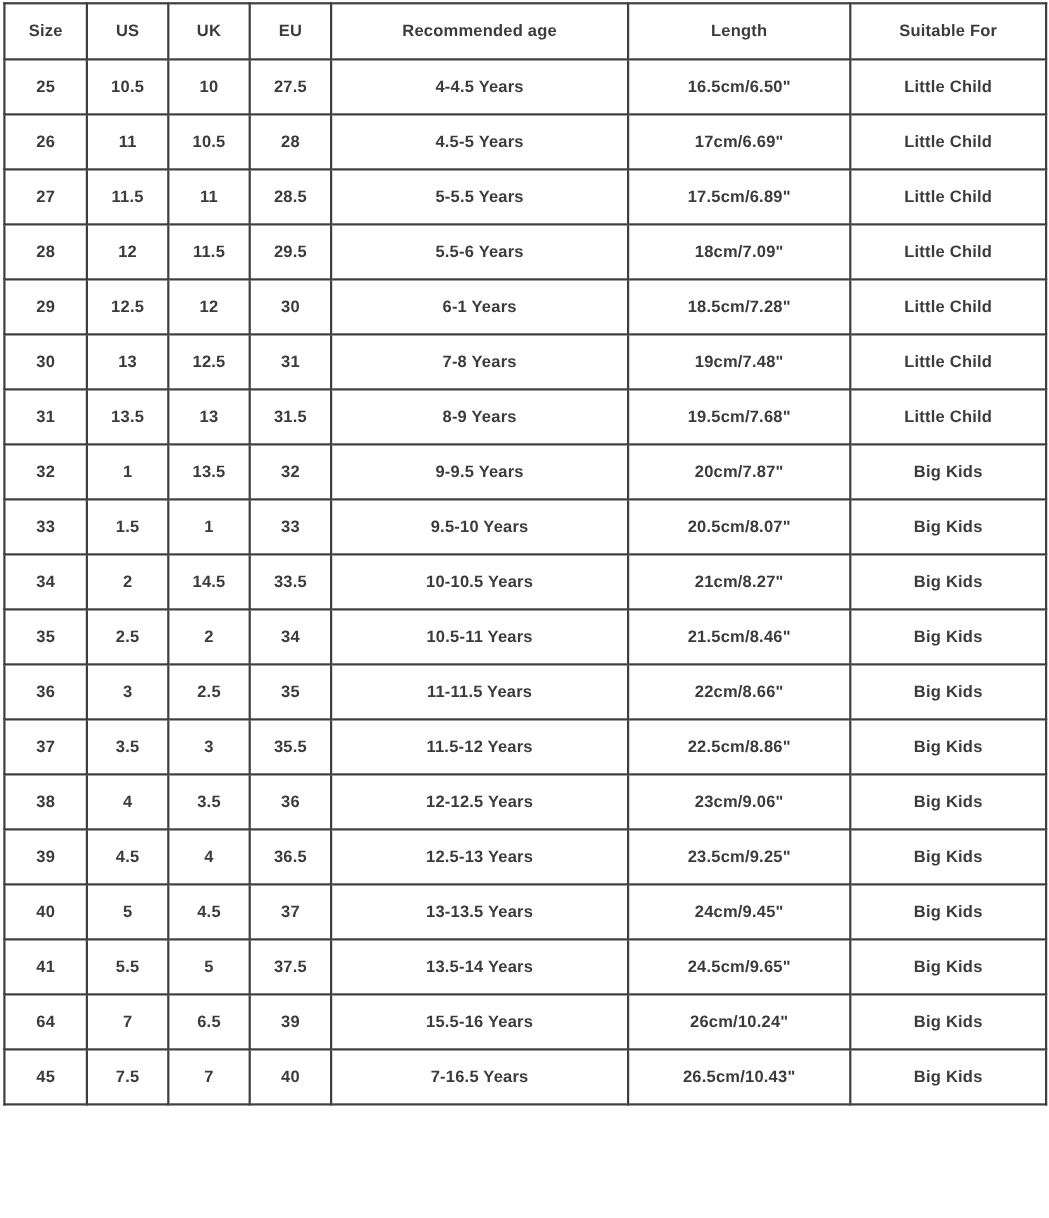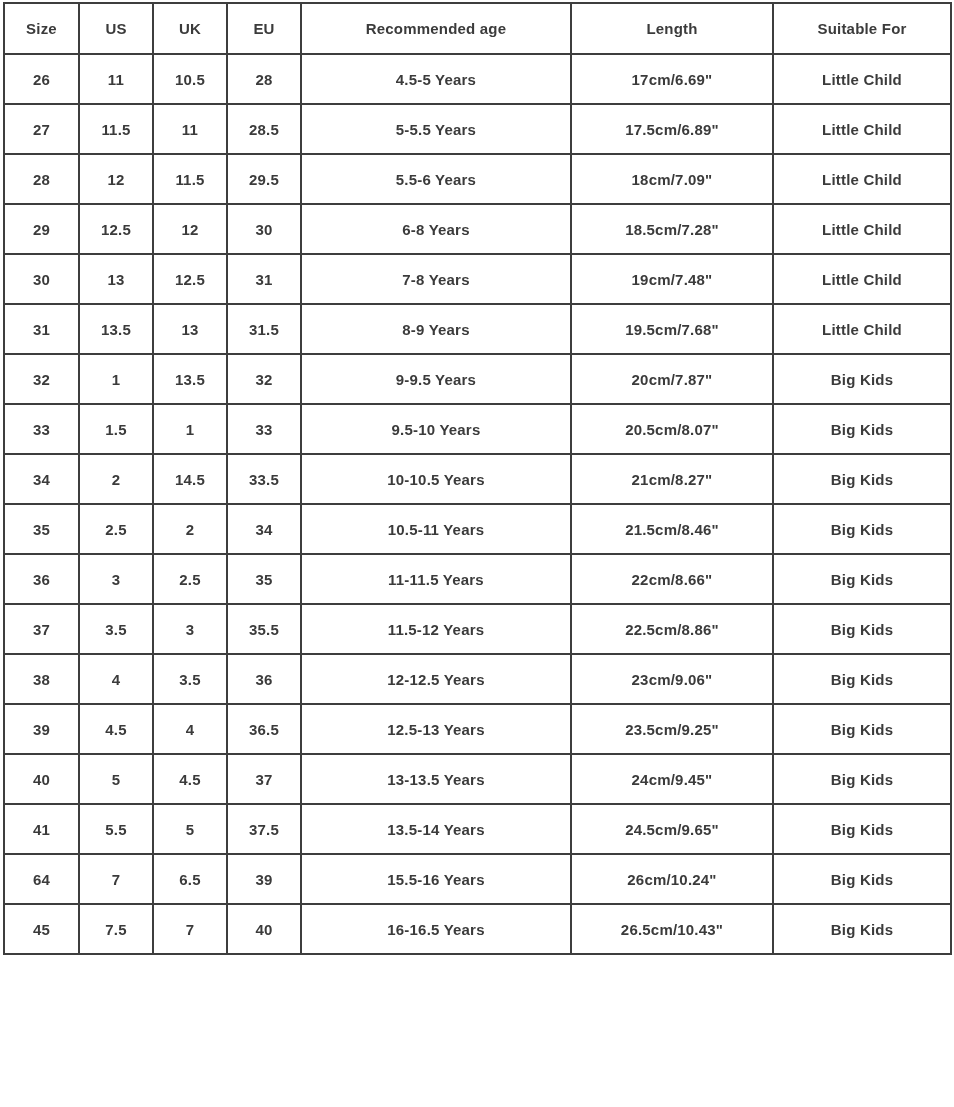--- a/index.html
+++ b/index.html
@@ -63,20 +63,29 @@
           <th>US</th>
           <th>UK</th>
           <th>EU</th>
           <th>Recommended age</th>
           <th>Length</th>
           <th>Suitable For</th>
         </tr>
     </thead>
     <tbody id="table-body">
         <tr>
+          <td>25</td>
+          <td>10.5</td>
+          <td>10</td>
+          <td>27.5</td>
+          <td>4-4.5 Years</td>
+          <td>16.5cm/6.50"</td>
+          <td>Little Child</td>
+        </tr>
+        <tr>
           <td>26</td>
           <td>11</td>
           <td>10.5</td>
           <td>28</td>
           <td>4.5-5 Years</td>
           <td>17cm/6.69"</td>
           <td>Little Child</td>
         </tr>
         <tr>
           <td>27</td>
@@ -94,21 +103,21 @@
           <td>29.5</td>
           <td>5.5-6 Years</td>
           <td>18cm/7.09"</td>
           <td>Little Child</td>
         </tr>
         <tr>
           <td>29</td>
           <td>12.5</td>
           <td>12</td>
           <td>30</td>
-          <td>6-8 Years</td>
+          <td>6-1 Years</td>
           <td>18.5cm/7.28"</td>
           <td>Little Child</td>
         </tr>
         <tr>
           <td>30</td>
           <td>13</td>
           <td>12.5</td>
           <td>31</td>
           <td>7-8 Years</td>
           <td>19cm/7.48"</td>
@@ -220,19 +229,19 @@
           <td>39</td>
           <td>15.5-16 Years</td>
           <td>26cm/10.24"</td>
           <td>Big Kids</td>
         </tr>
         <tr>
           <td>45</td>
           <td>7.5</td>
           <td>7</td>
           <td>40</td>
-          <td>16-16.5 Years</td>
+          <td>7-16.5 Years</td>
           <td>26.5cm/10.43"</td>
           <td>Big Kids</td>
         </tr>
       </tbody>
   </table>
 </div>
 
 </body></html>

